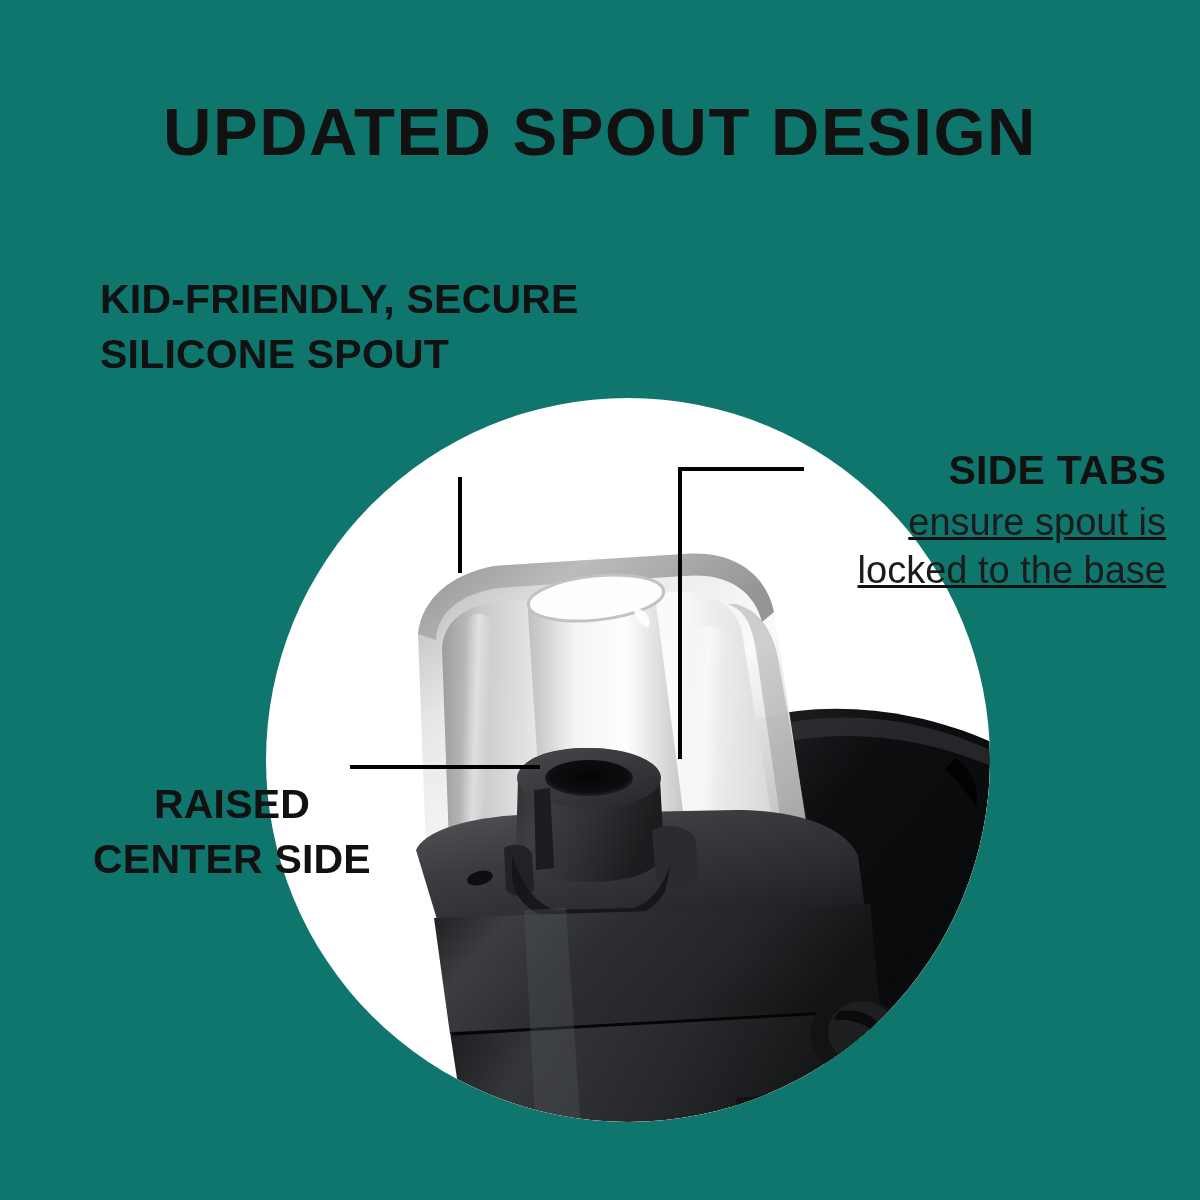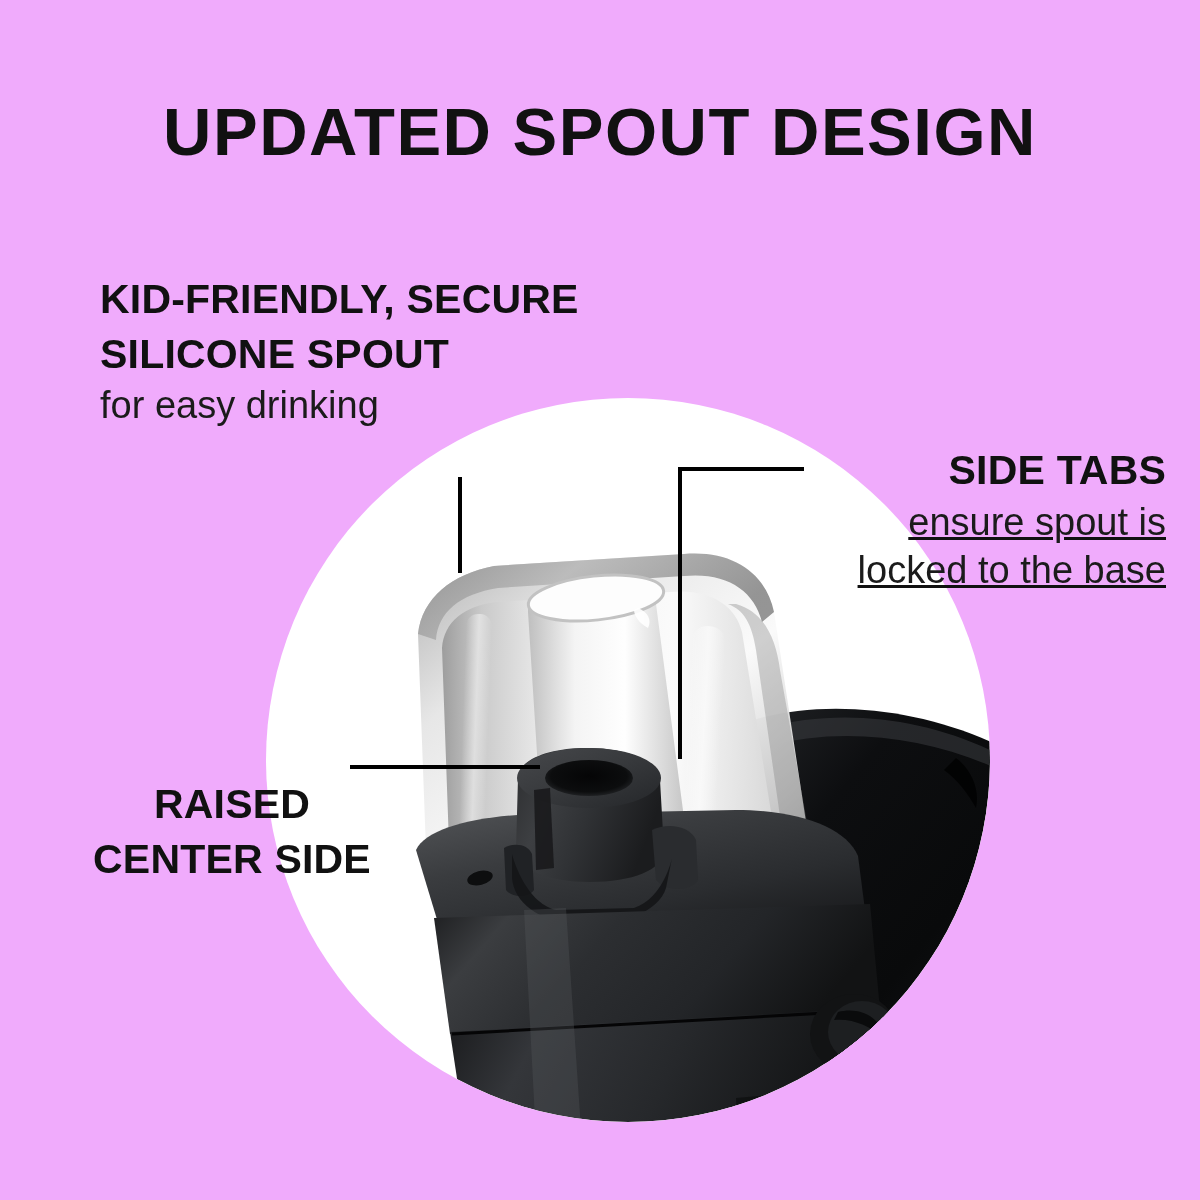--- a/index.html
+++ b/index.html
@@ -5,21 +5,21 @@
 <style>
   html, body {
     margin: 0;
     padding: 0;
     background: #ffffff;
   }
   #infographic {
     position: relative;
     width: 1200px;
     height: 1200px;
-    background: #f0abfc;
+    background: #0f766e;
     overflow: hidden;
     font-family: "Liberation Sans", sans-serif;
     color: #111111;
     -webkit-font-smoothing: antialiased;
   }
 
   
   .title {
     position: absolute;
     left: 0;
@@ -260,21 +260,20 @@
   </div>
 
   <div class="leader lead-spout-v"></div>
   <div class="leader lead-tabs-h"></div>
   <div class="leader lead-tabs-v"></div>
   <div class="leader lead-post-h"></div>
 
   <div class="callout" id="callout-spout">
     <div class="head">KID-FRIENDLY, SECURE</div>
     <div class="head">SILICONE SPOUT</div>
-    <div class="sub">for easy drinking</div>
   </div>
 
   <div class="callout" id="callout-tabs">
     <div><span class="head">SIDE TABS</span></div>
     <div class="sub">ensure spout is</div>
     <div class="sub">locked to the base</div>
   </div>
 
   <div class="callout" id="callout-post">
     <div><span class="head first">RAISED</span></div>

